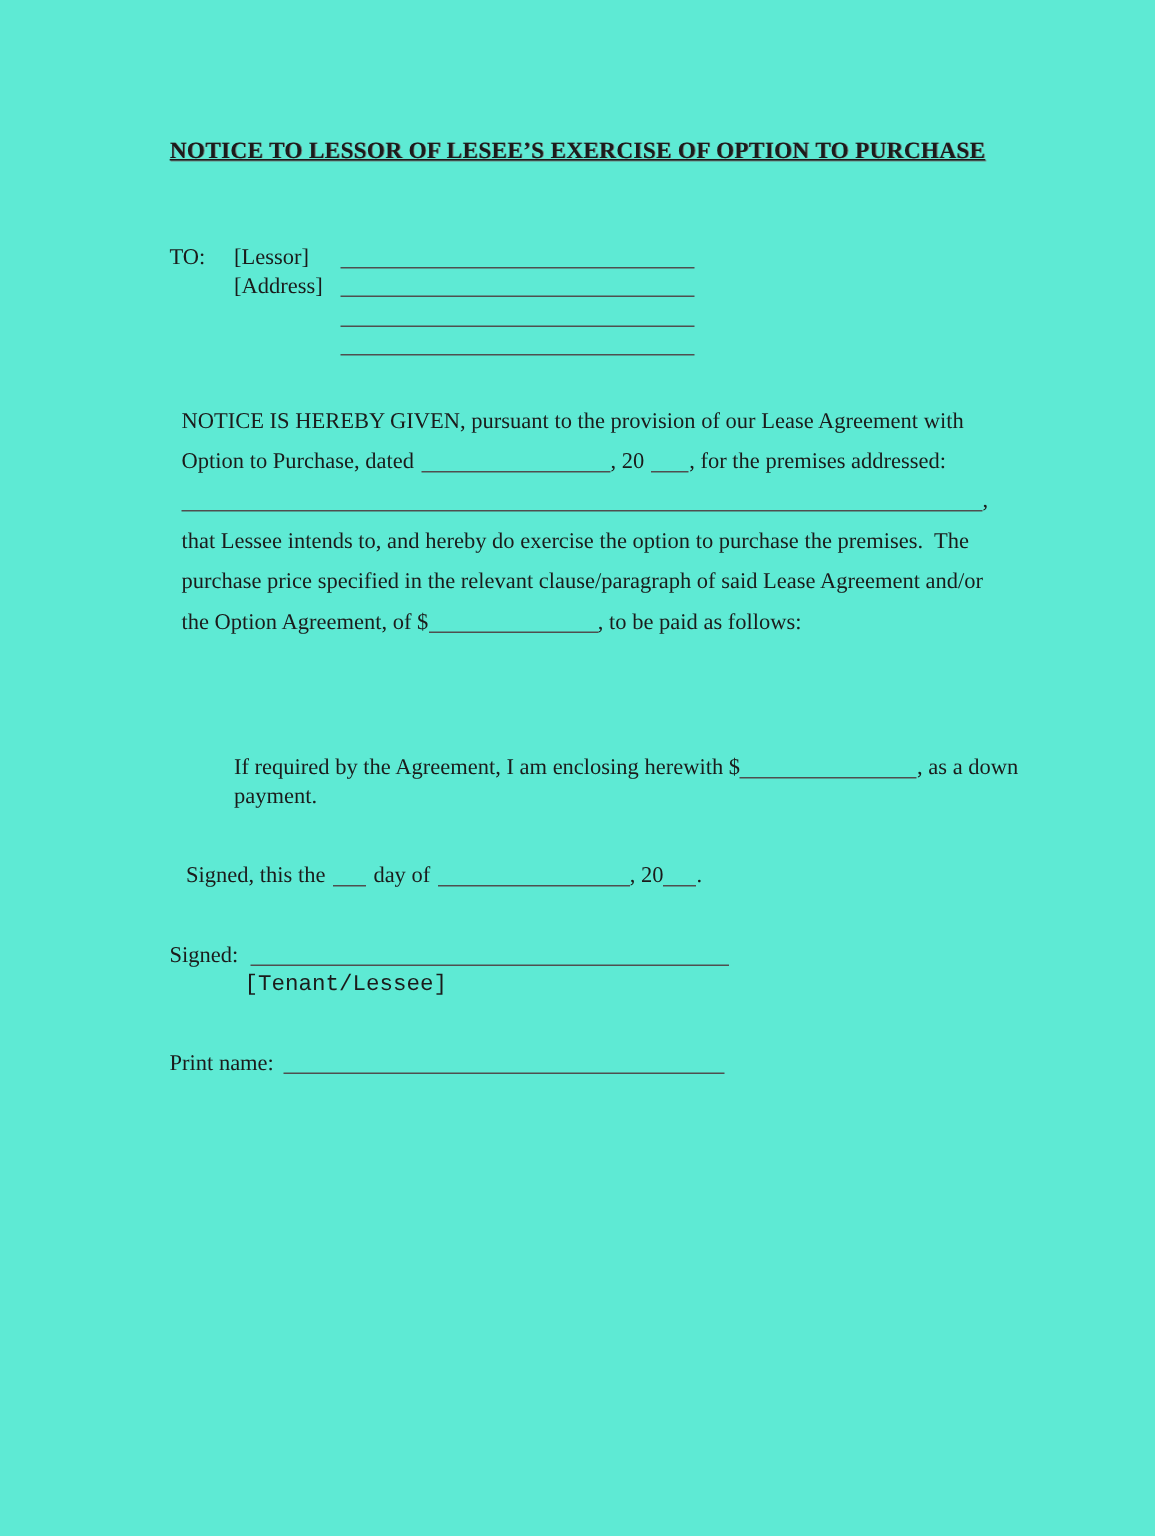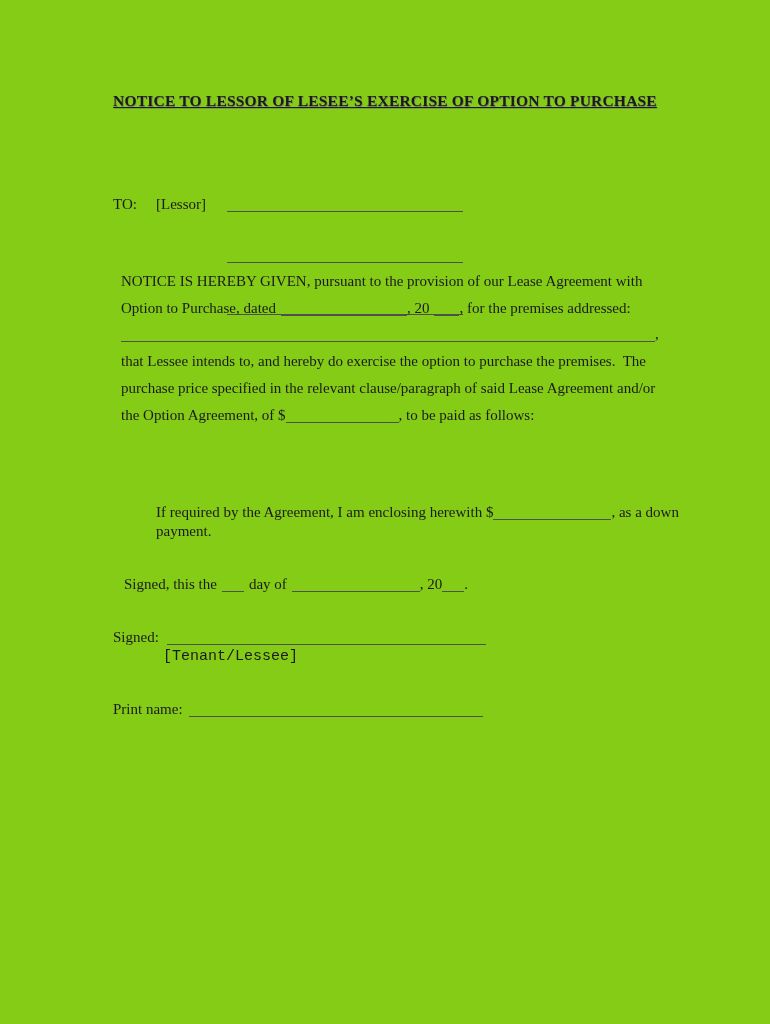--- a/index.html
+++ b/index.html
@@ -1,19 +1,19 @@
 <!DOCTYPE html>
 <html><head>
 <meta charset="utf-8">
 <style>
   html,body{margin:0;padding:0;background:#ffffff;}
   .page{
     position:relative;
     width:770px;height:1024px;
-    background:#84cc16;
+    background:#5eead4;
     font-family:"Liberation Serif","DejaVu Serif",serif;
     color:#1b1b1b;
     font-size:15px;
     overflow:hidden;
   }
   .title{
     position:absolute;top:92px;left:0;right:0;
     margin:0;
     text-align:center;
     font-size:15.5px;
@@ -23,21 +23,21 @@
     text-shadow:.6px .6px .4px rgba(110,110,110,.85);
   }
   .blank{
     display:inline-block;
     border-bottom:1px solid #4f4f4f;
     height:.95em;
     vertical-align:-3px;
   }
   
   .to-block{position:absolute;top:163px;left:113px;line-height:19.3px;}
-  .to-row{white-space:nowrap;margin-top:32px;}
+  .to-row{white-space:nowrap;}
   .to-c1{display:inline-block;width:43px;}
   .to-c2{display:inline-block;width:71px;}
   .bl-to{width:236px;}
   
   .notice-para{position:absolute;top:268px;left:121px;width:560px;line-height:26.7px;}
   .pline{white-space:nowrap;}
   .bl-date{width:126px;margin-left:5px;}
   .bl-year{width:25px;margin-left:5px;}
   .bl-full{width:534px;}
   .bl-amt{width:113px;}
@@ -59,20 +59,21 @@
 </style>
 </head>
 <body>
 
 <div class="page">
 
   <h1 class="title">NOTICE TO LESSOR OF LESEE’S EXERCISE OF OPTION TO PURCHASE</h1>
 
   <div class="to-block">
     <div class="to-row"><span class="to-c1">TO:</span><span class="to-c2">[Lessor]</span><span class="blank bl-to"></span></div>
+    <div class="to-row"><span class="to-c1"></span><span class="to-c2">[Address]</span><span class="blank bl-to"></span></div>
     <div class="to-row"><span class="to-c1"></span><span class="to-c2"></span><span class="blank bl-to"></span></div>
     <div class="to-row"><span class="to-c1"></span><span class="to-c2"></span><span class="blank bl-to"></span></div>
   </div>
 
   <div class="notice-para">
     <div class="pline"><span>NOTICE IS HEREBY GIVEN, pursuant to the provision of our Lease Agreement with</span></div>
     <div class="pline"><span>Option to Purchase, dated</span><span class="blank bl-date"></span><span>, 20</span><span class="blank bl-year"></span><span>, for the premises addressed:</span></div>
     <div class="pline"><span class="blank bl-full"></span><span>,</span></div>
     <div class="pline"><span>that Lessee intends to, and hereby do exercise the option to purchase the premises.&nbsp; The</span></div>
     <div class="pline"><span>purchase price specified in the relevant clause/paragraph of said Lease Agreement and/or</span></div>

